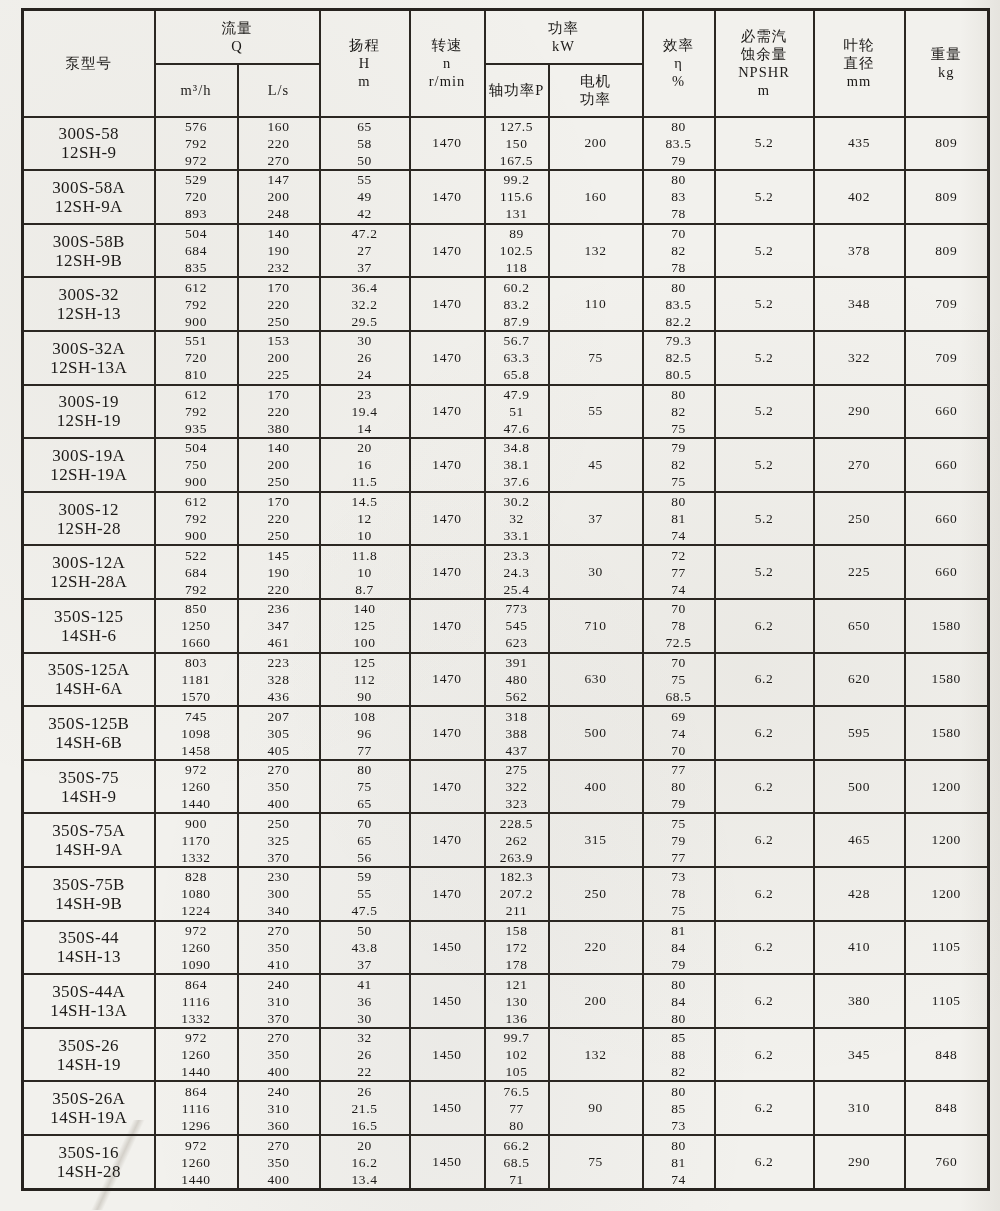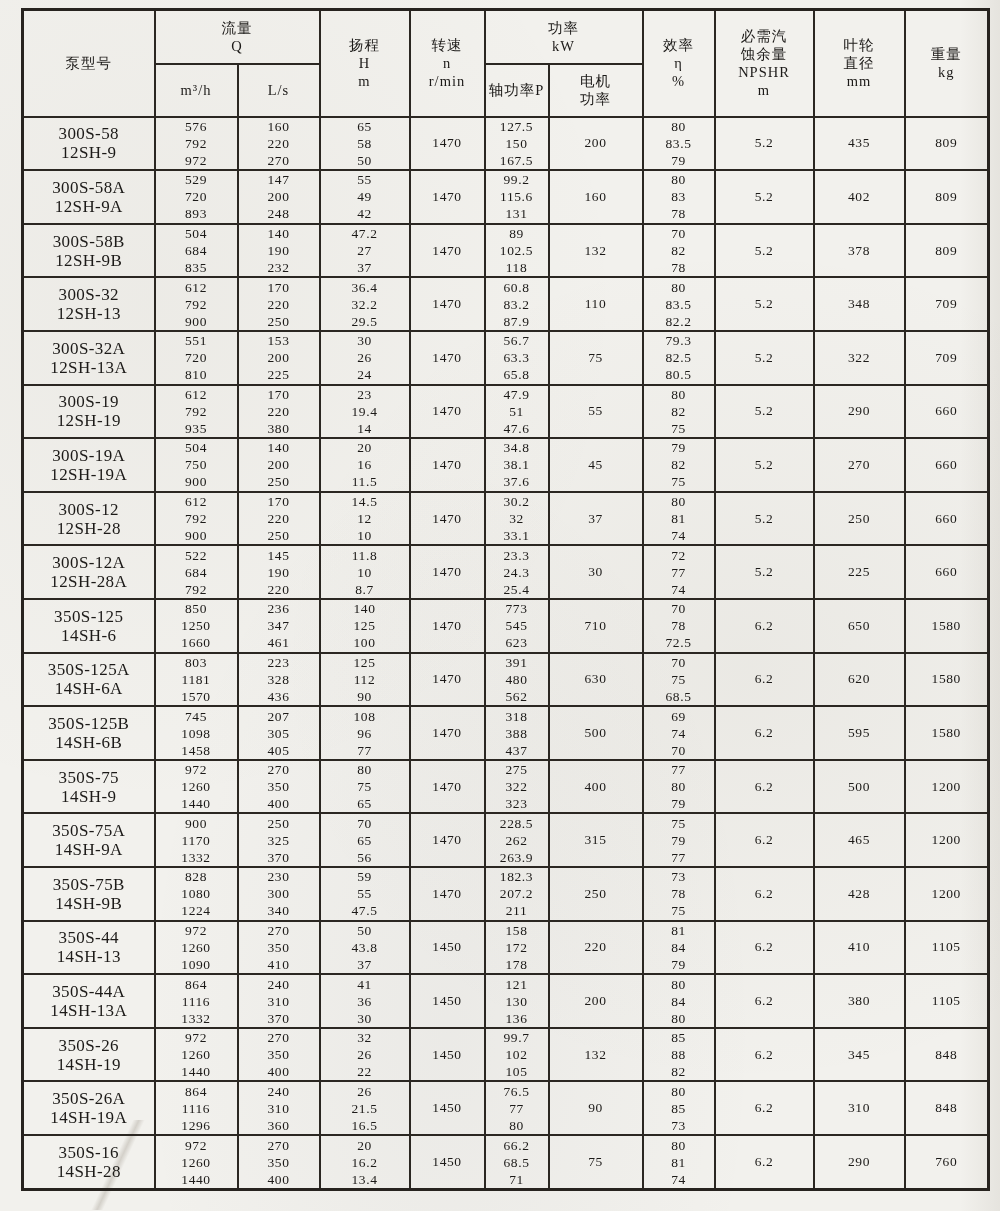--- a/index.html
+++ b/index.html
@@ -255,21 +255,21 @@
             <div class="line">220</div>
             <div class="line">250</div>
           </td>
           <td>
             <div class="line">36.4</div>
             <div class="line">32.2</div>
             <div class="line">29.5</div>
           </td>
           <td>1470</td>
           <td>
-            <div class="line">60.8</div>
+            <div class="line">60.2</div>
             <div class="line">83.2</div>
             <div class="line">87.9</div>
           </td>
           <td>110</td>
           <td>
             <div class="line">80</div>
             <div class="line">83.5</div>
             <div class="line">82.2</div>
           </td>
           <td>5.2</td>

